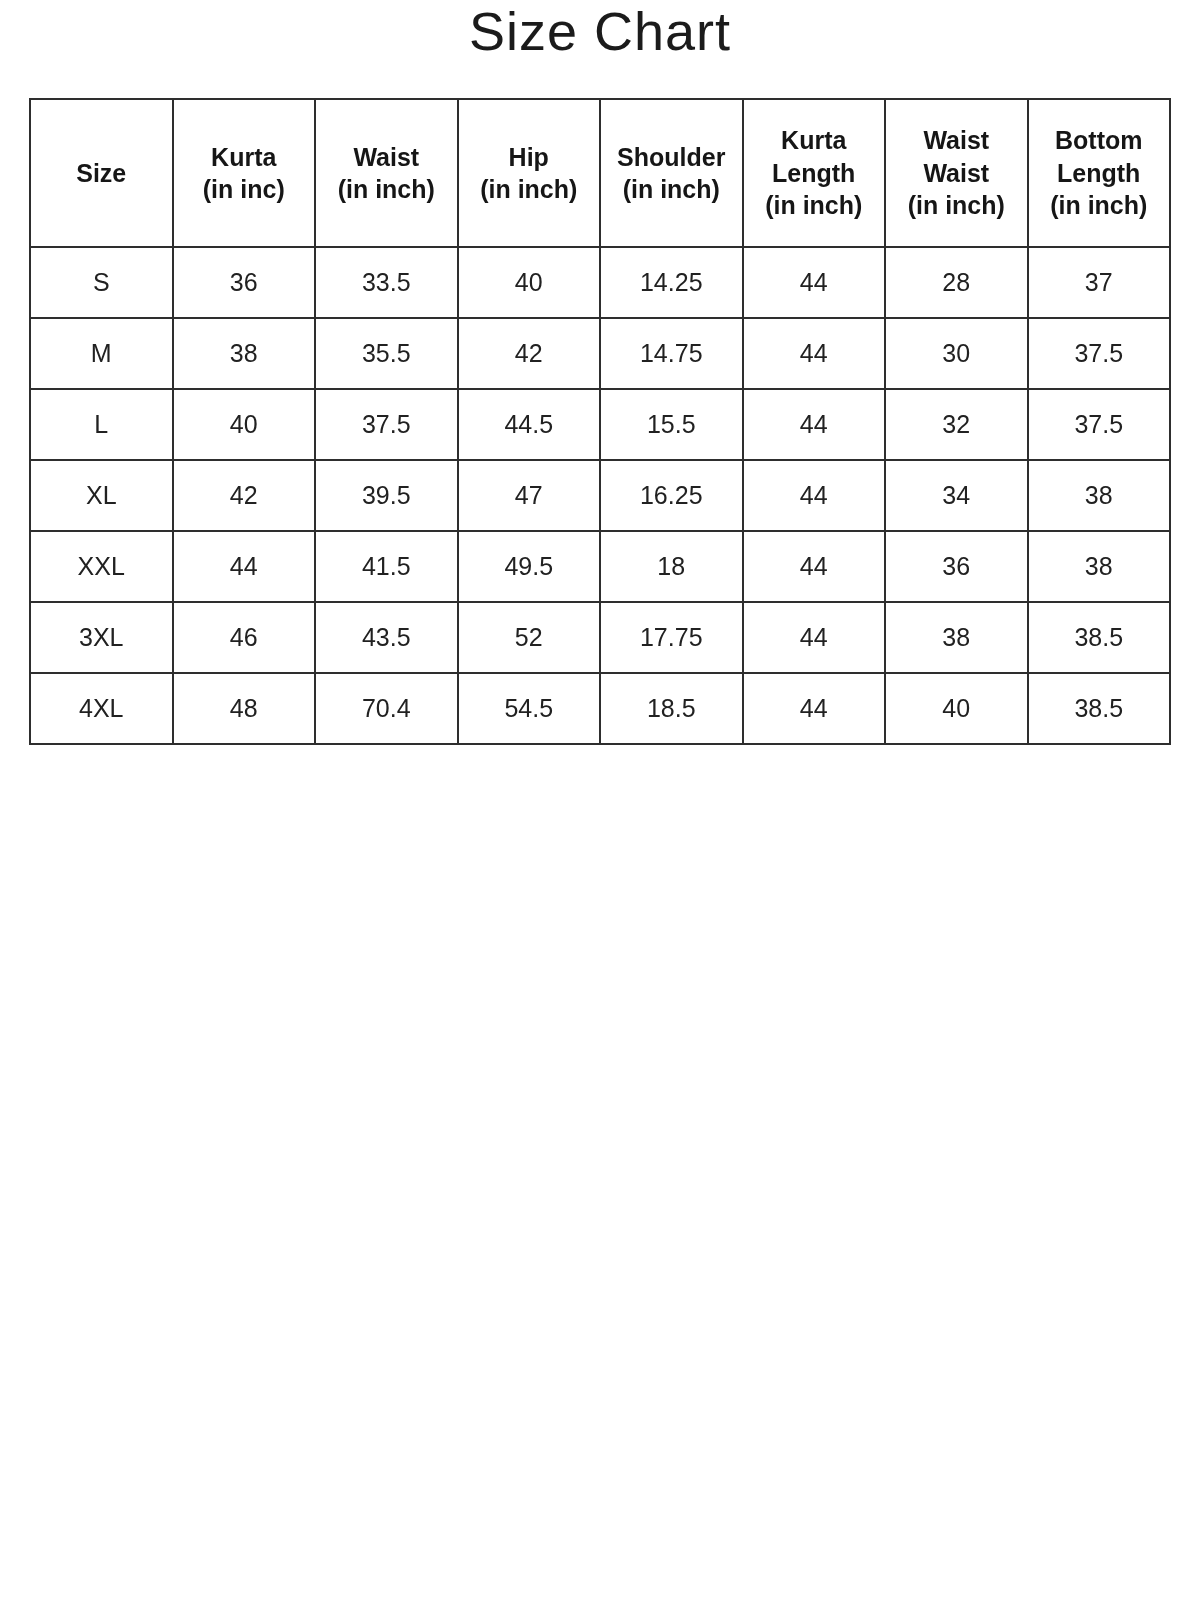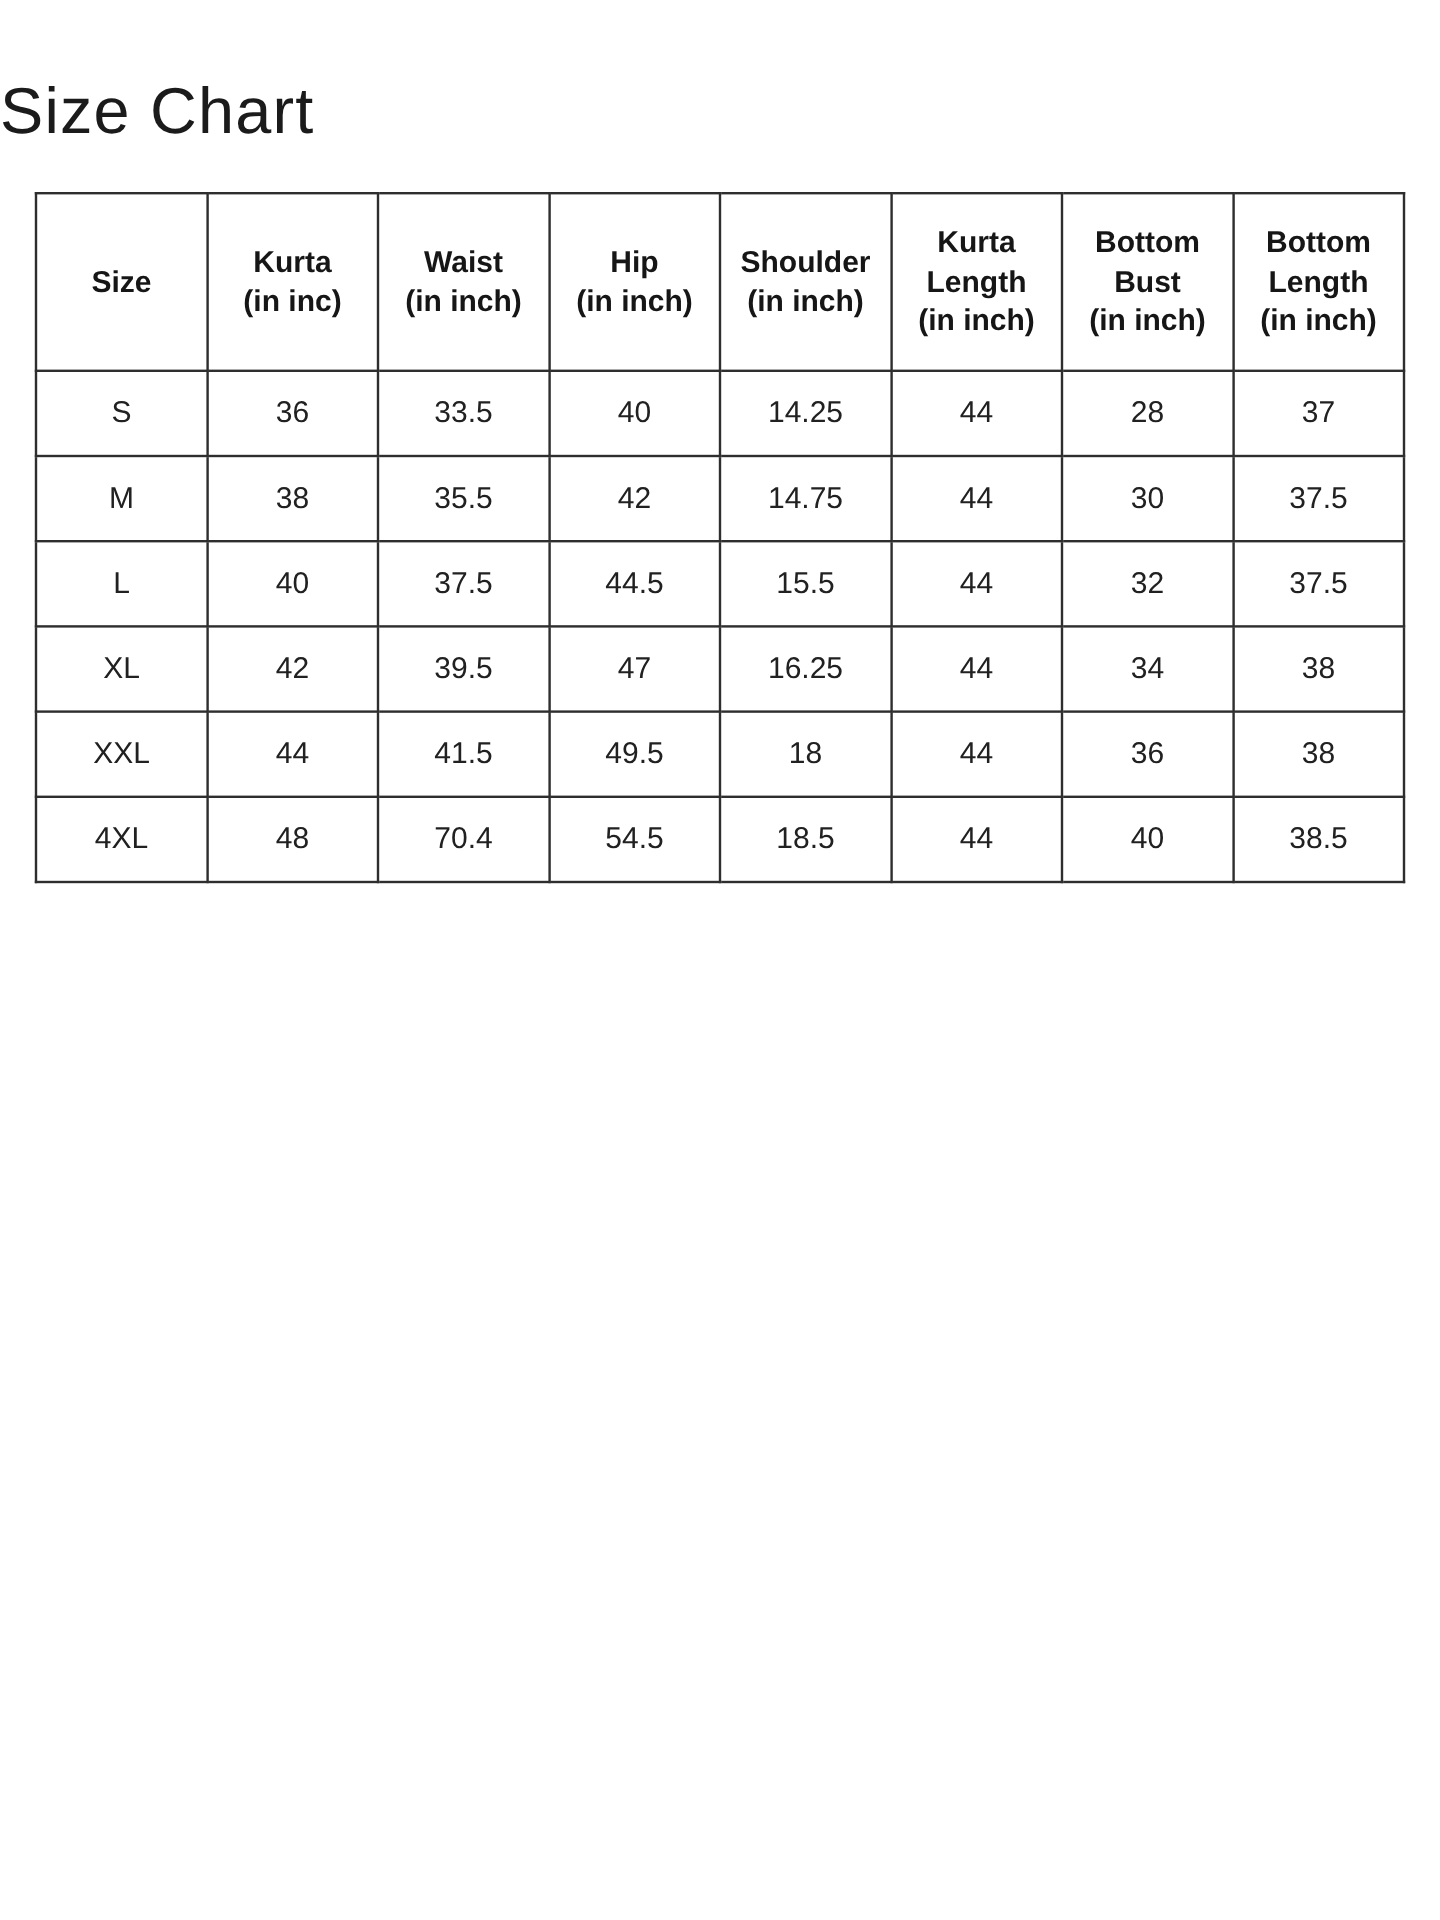--- a/index.html
+++ b/index.html
@@ -10,22 +10,21 @@
   }
   .page {
     position: relative;
     width: 1200px;
     height: 1600px;
     margin: 0 auto;
     background: #ffffff;
     overflow: hidden;
   }
   .page-title {
-    margin-top: 62px;
-    text-align: left;
+    text-align: center;
     font-size: 54px;
     font-weight: 500;
     letter-spacing: 1px;
     color: #1b1b1b;
   }
   table.size-chart {
     border-collapse: collapse;
     table-layout: fixed;
     width: 1142px;
     margin: 36px auto 0 auto;
@@ -80,21 +79,21 @@
           </th>
           <th>
             <span class="hdr-name">Shoulder</span>
             <span class="hdr-unit">(in inch)</span>
           </th>
           <th>
             <span class="hdr-name">Kurta Length</span>
             <span class="hdr-unit">(in inch)</span>
           </th>
           <th>
-            <span class="hdr-name">Bottom Bust</span>
+            <span class="hdr-name">Waist Waist</span>
             <span class="hdr-unit">(in inch)</span>
           </th>
           <th>
             <span class="hdr-name">Bottom Length</span>
             <span class="hdr-unit">(in inch)</span>
           </th>
         </tr>
     </thead>
     <tbody id="table-body">
         <tr>
@@ -141,20 +140,30 @@
           <td>XXL</td>
           <td>44</td>
           <td>41.5</td>
           <td>49.5</td>
           <td>18</td>
           <td>44</td>
           <td>36</td>
           <td>38</td>
         </tr>
         <tr>
+          <td>3XL</td>
+          <td>46</td>
+          <td>43.5</td>
+          <td>52</td>
+          <td>17.75</td>
+          <td>44</td>
+          <td>38</td>
+          <td>38.5</td>
+        </tr>
+        <tr>
           <td>4XL</td>
           <td>48</td>
           <td>70.4</td>
           <td>54.5</td>
           <td>18.5</td>
           <td>44</td>
           <td>40</td>
           <td>38.5</td>
         </tr>
       </tbody>

